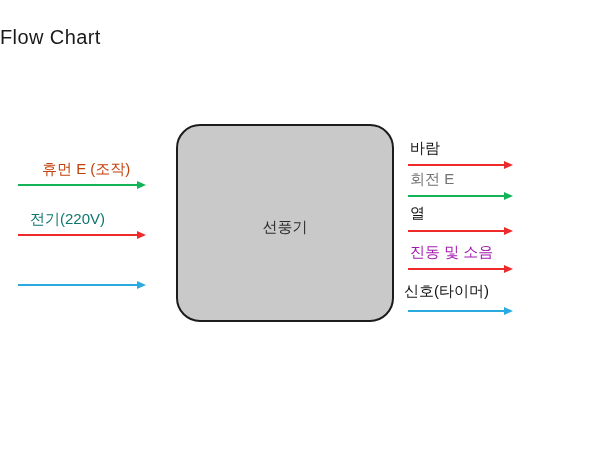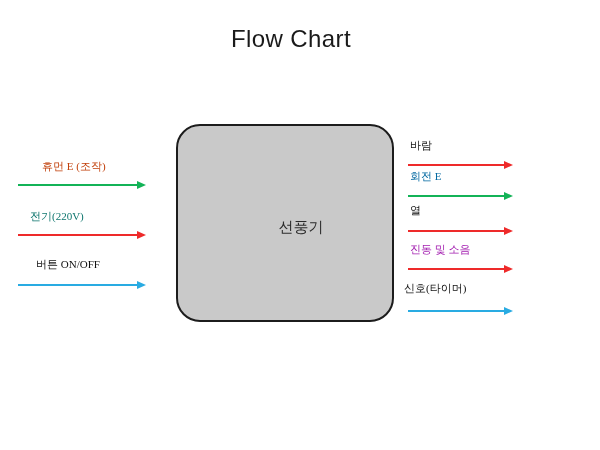--- a/index.html
+++ b/index.html
@@ -16,22 +16,22 @@
   #canvas {
     position: relative;
     width: 600px;
     height: 450px;
   }
   #title {
     position: absolute;
     left: 0;
     top: 27px;
     width: 582px;
-    text-align: center;
-    font-size: 24px;
+    text-align: left;
+    font-size: 20px;
     font-weight: 400;
     color: #1a1a1a;
     letter-spacing: 0.4px;
     line-height: 1;
   }
   #process-box {
     position: absolute;
     left: 176px;
     top: 124px;
     width: 218px;
@@ -43,29 +43,27 @@
   }
   #process-label {
     position: absolute;
     left: 176px;
     top: 219px;
     width: 218px;
     text-align: center;
     font-size: 15px;
     color: #2b2b2b;
     line-height: 1;
-    padding-left: 16px;
   }
   .flow-label {
     position: absolute;
-    font-size: 11px;
+    font-size: 15px;
     color: #111111;
     white-space: nowrap;
     line-height: 1;
-    font-family: Liberation Serif, serif;
   }
   .flow-arrow {
     position: absolute;
     height: 12px;
     overflow: visible;
   }
   .flow-arrow svg {
     display: block;
     overflow: visible;
   }
@@ -90,35 +88,34 @@
         <polygon points="119,2 128,6 119,10" fill="#13b357"></polygon>
       </svg>
     </div>
     <div class="flow-label" style="left: 30px; top: 211px; color: #0f766e;">전기(220V)</div>
     <div class="flow-arrow" style="left: 18px; top: 229px; width: 128px;">
       <svg width="128" height="12" viewBox="0 0 128 12">
         <line x1="0" y1="6" x2="121" y2="6" stroke="#ee2a2a" stroke-width="2"></line>
         <polygon points="119,2 128,6 119,10" fill="#ee2a2a"></polygon>
       </svg>
     </div>
-    <div class="flow-label" style="left: 36px; top: 259px; color: rgb(17, 17, 17);">버튼 ON/OFF</div>
     <div class="flow-arrow" style="left: 18px; top: 279px; width: 128px;">
       <svg width="128" height="12" viewBox="0 0 128 12">
         <line x1="0" y1="6" x2="121" y2="6" stroke="#29abe2" stroke-width="2"></line>
         <polygon points="119,2 128,6 119,10" fill="#29abe2"></polygon>
       </svg>
     </div>
     <div class="flow-label" style="left: 410px; top: 140px; color: rgb(17, 17, 17);">바람</div>
     <div class="flow-arrow" style="left: 408px; top: 159px; width: 105px;">
       <svg width="105" height="12" viewBox="0 0 105 12">
         <line x1="0" y1="6" x2="98" y2="6" stroke="#ee2a2a" stroke-width="2"></line>
         <polygon points="96,2 105,6 96,10" fill="#ee2a2a"></polygon>
       </svg>
     </div>
-    <div class="flow-label" style="left: 410px; top: 171px; color: #0369a1;">회전 E</div>
+    <div class="flow-label" style="left: 410px; top: 171px; color: #737373;">회전 E</div>
     <div class="flow-arrow" style="left: 408px; top: 190px; width: 105px;">
       <svg width="105" height="12" viewBox="0 0 105 12">
         <line x1="0" y1="6" x2="98" y2="6" stroke="#13b357" stroke-width="2"></line>
         <polygon points="96,2 105,6 96,10" fill="#13b357"></polygon>
       </svg>
     </div>
     <div class="flow-label" style="left: 410px; top: 205px; color: rgb(17, 17, 17);">열</div>
     <div class="flow-arrow" style="left: 408px; top: 225px; width: 105px;">
       <svg width="105" height="12" viewBox="0 0 105 12">
         <line x1="0" y1="6" x2="98" y2="6" stroke="#ee2a2a" stroke-width="2"></line>

